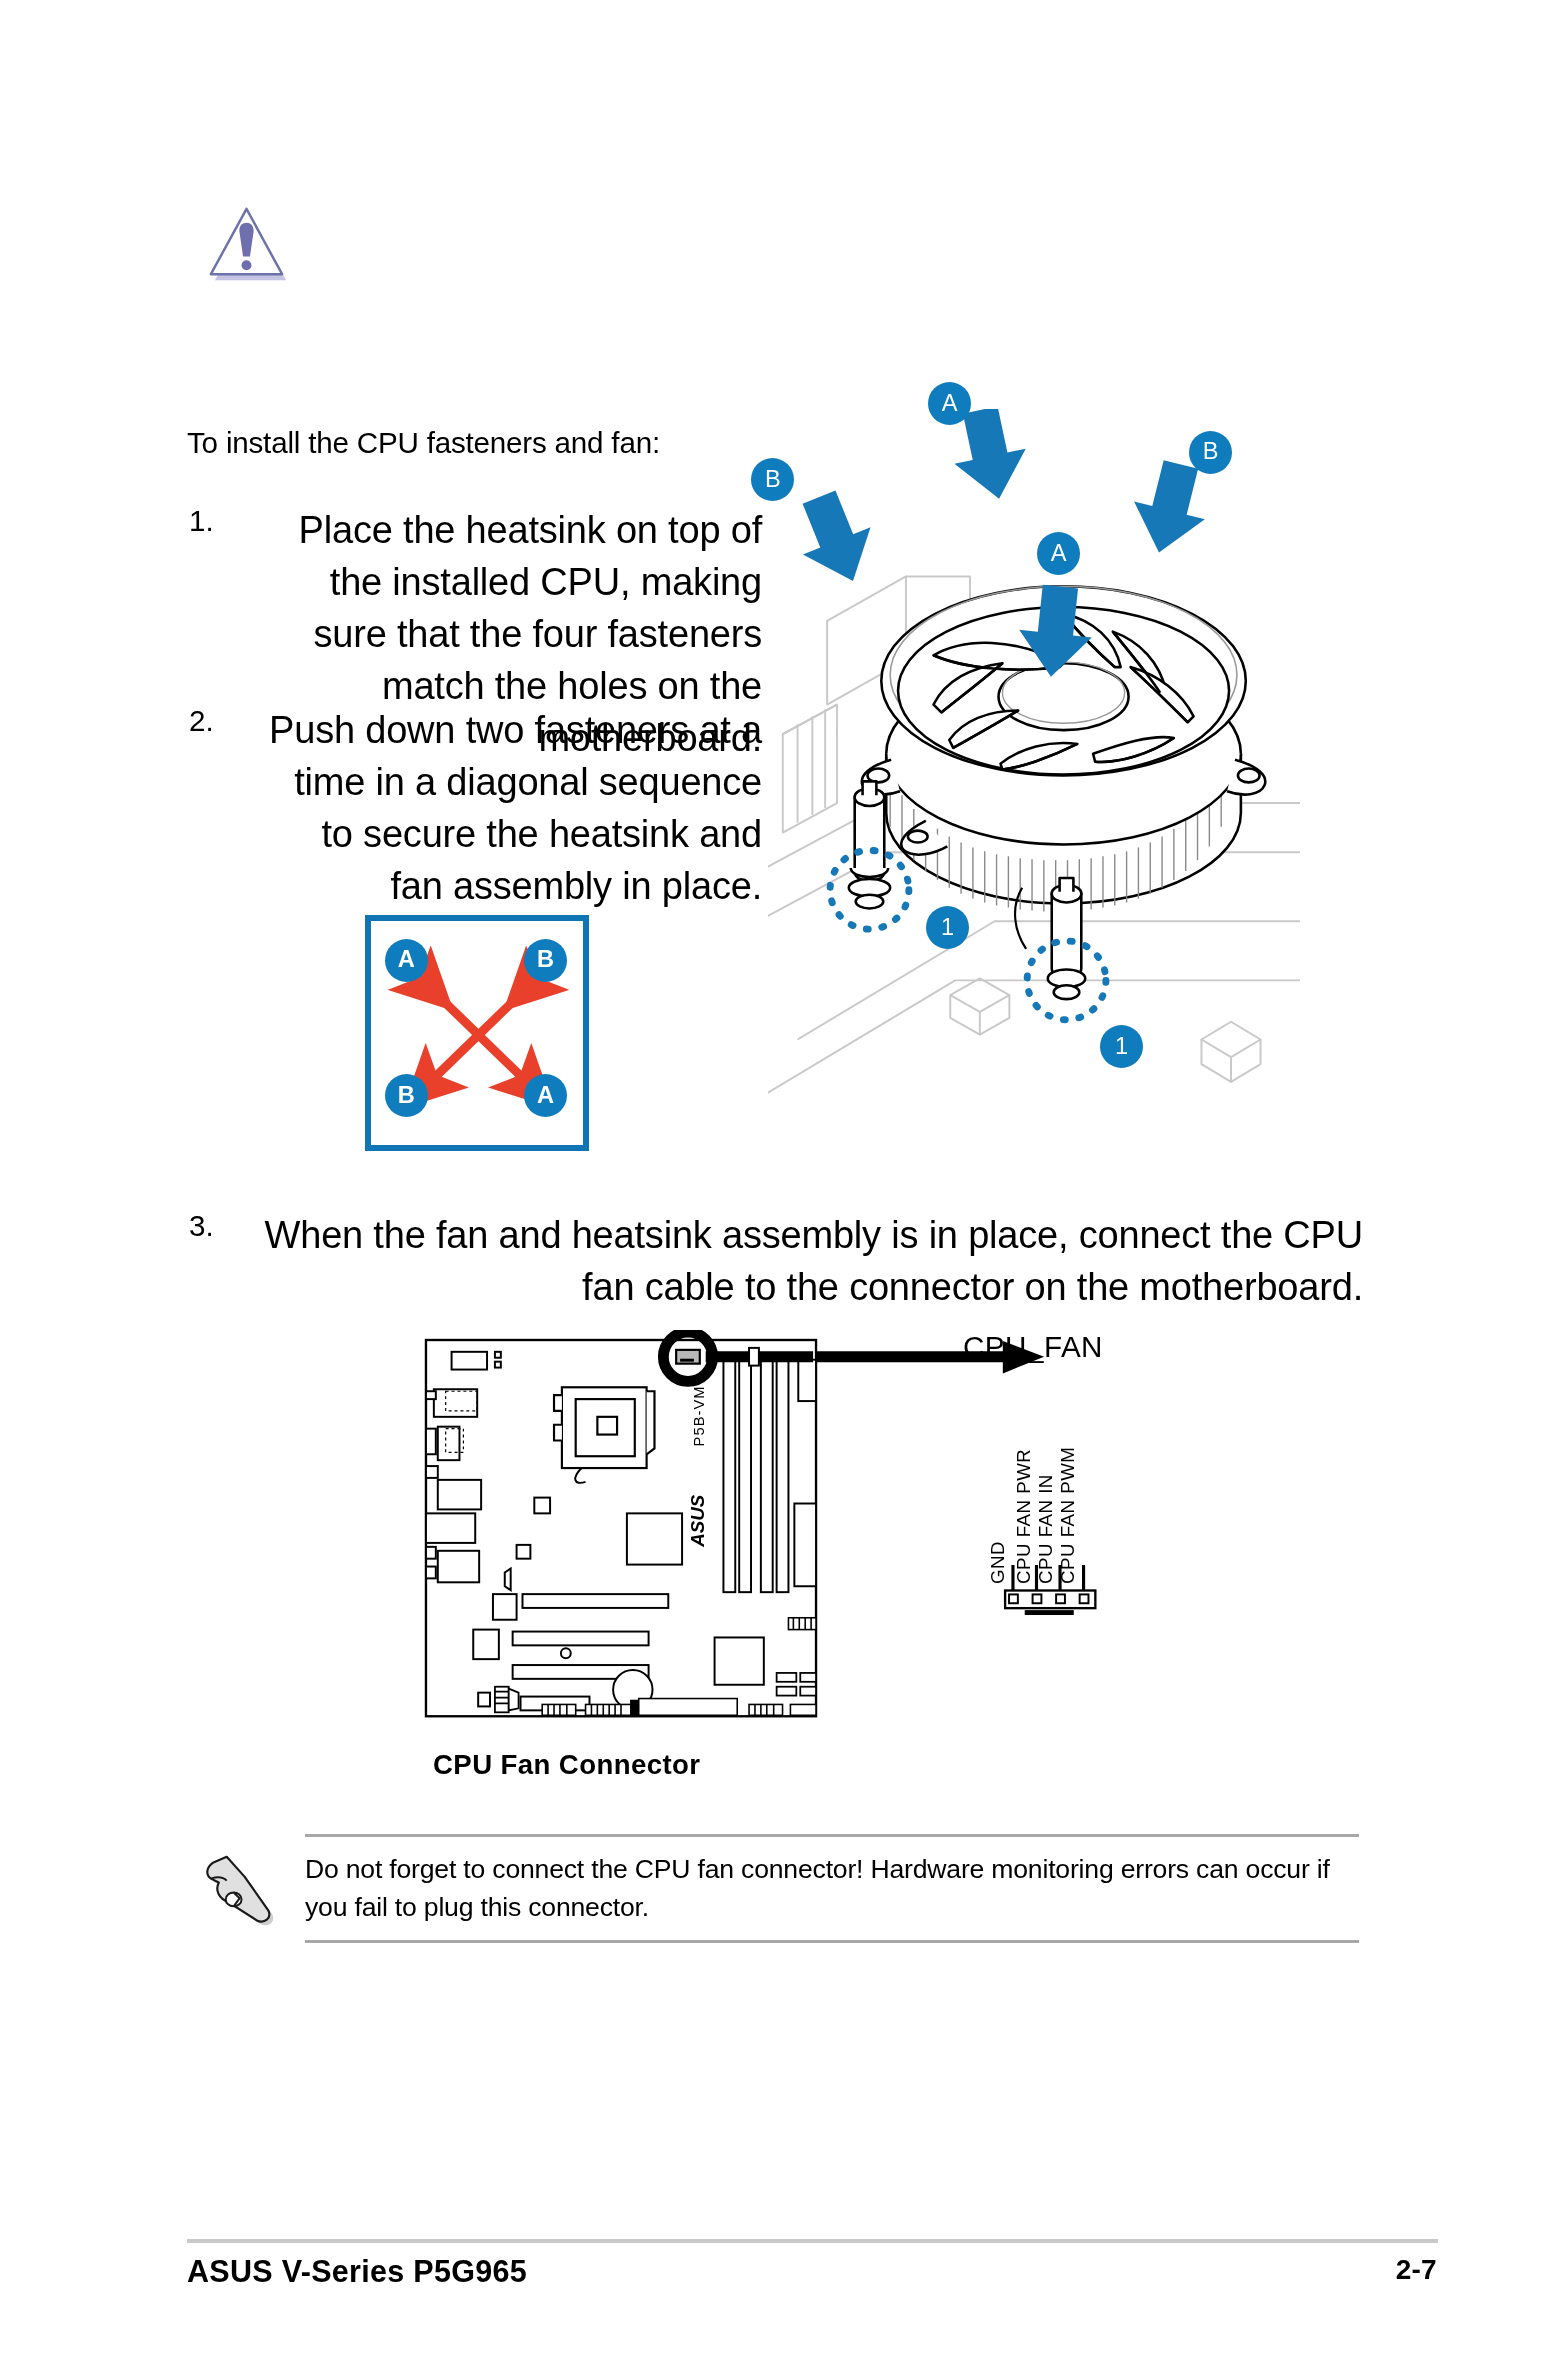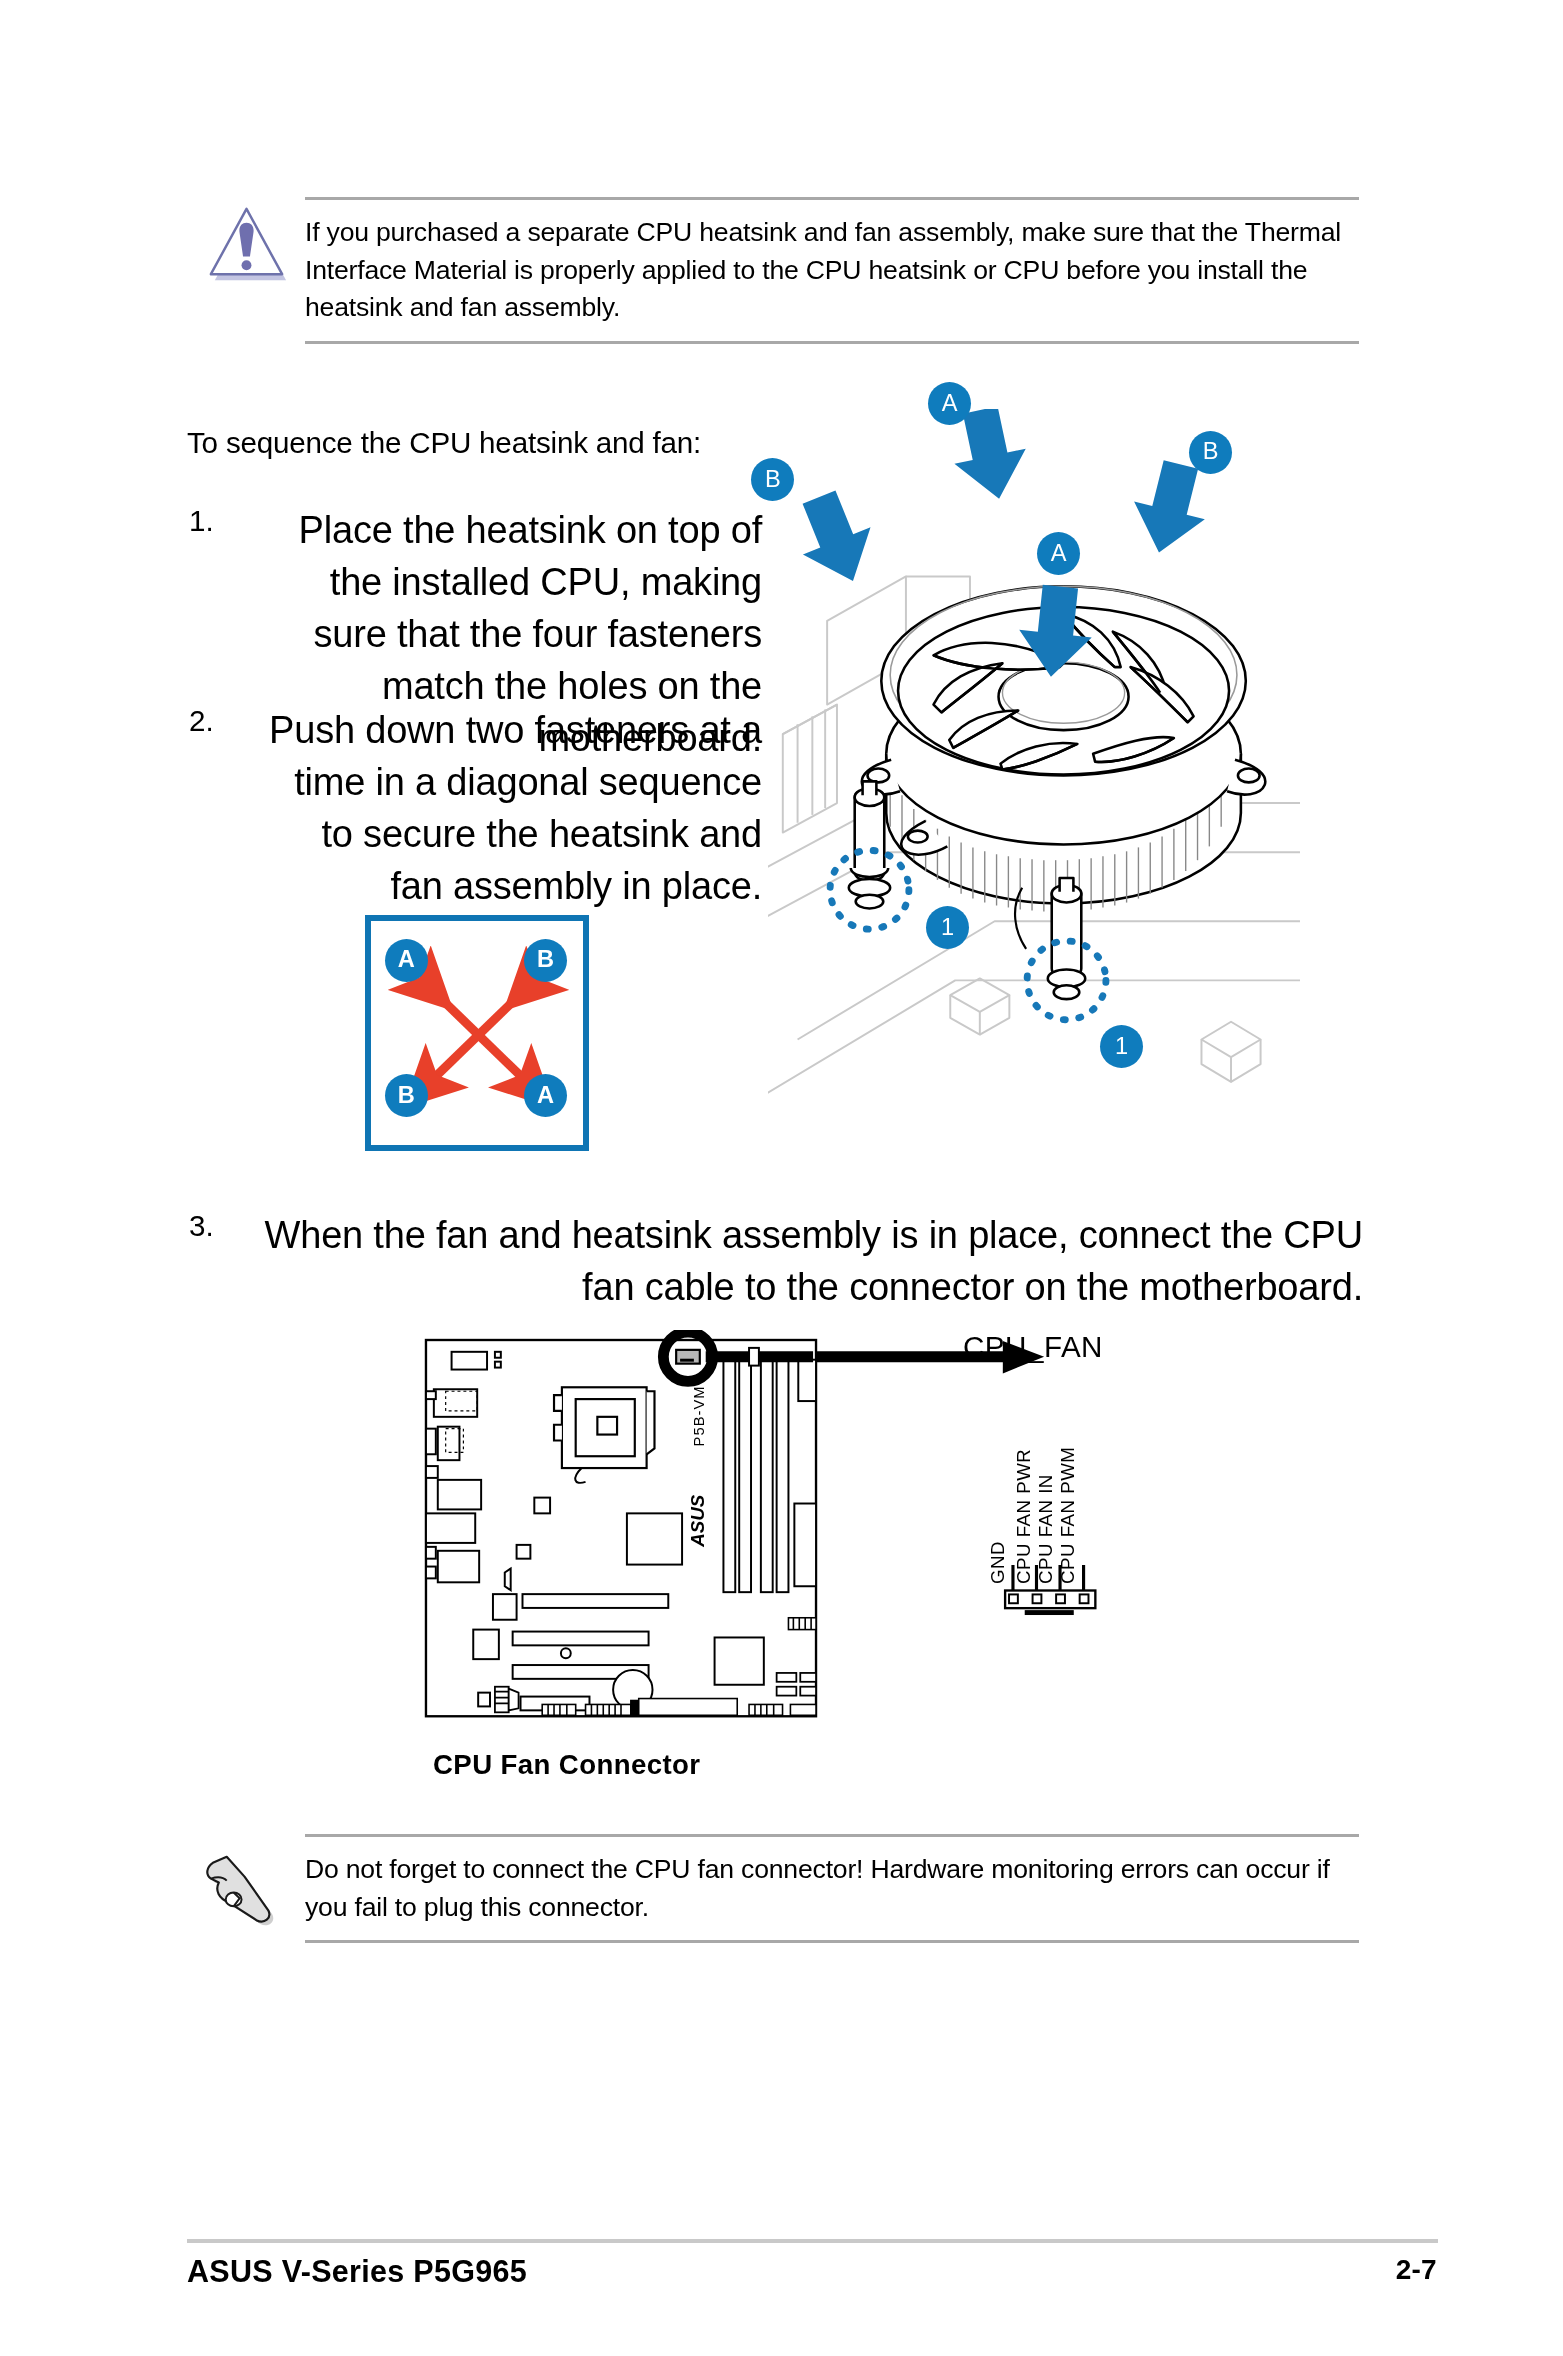--- a/index.html
+++ b/index.html
@@ -138,26 +138,23 @@
 
   <div class="note" style="left:187px; top:197px; width:1172px;">
     <div class="note-icon">
       <svg width="95" height="95" viewBox="0 0 96 96">
         <path d="M52 18 L88 84 L16 84 Z" fill="#b8bbdd" opacity="0.85"></path>
         <path d="M48 12 L84 78 L12 78 Z" fill="#ffffff" stroke="#6e72ab" stroke-width="2.5" stroke-linejoin="round"></path>
         <path d="M48 26 C53 26 56 30 55 36 L51.5 60 L44.5 60 L41 36 C40 30 43 26 48 26 Z" fill="#6f6fae"></path>
         <circle cx="48" cy="69" r="5" fill="#6f6fae"></circle>
       </svg>
     </div>
-    <div class="note-body">
-      <div class="note-text">If you purchased a separate CPU heatsink and fan assembly, make sure that the Thermal Interface Material is properly applied to the CPU heatsink or CPU before you install the heatsink and fan assembly.</div>
-    </div>
-  </div>
-
-  <div class="lead" style="left:187px; top:426px; width:611px;">To sequence the CPU heatsink and fan:</div>
+  </div>
+
+  <div class="lead" style="left:187px; top:426px; width:611px;">To install the CPU fasteners and fan:</div>
 
   <div class="step" style="left:189px; top:504px; width:591px;">
     <div class="step-num">1.</div>
     <div class="step-text" style="width:502px;">Place the heatsink on top of the installed CPU, making sure that the four fasteners match the holes on the motherboard.</div>
   </div>
 
   <div class="step" style="left:189px; top:704px; width:591px;">
     <div class="step-num">2.</div>
     <div class="step-text" style="width:502px;">Push down two fasteners at a time in a diagonal sequence to secure the heatsink and fan assembly in place.</div>
   </div>

